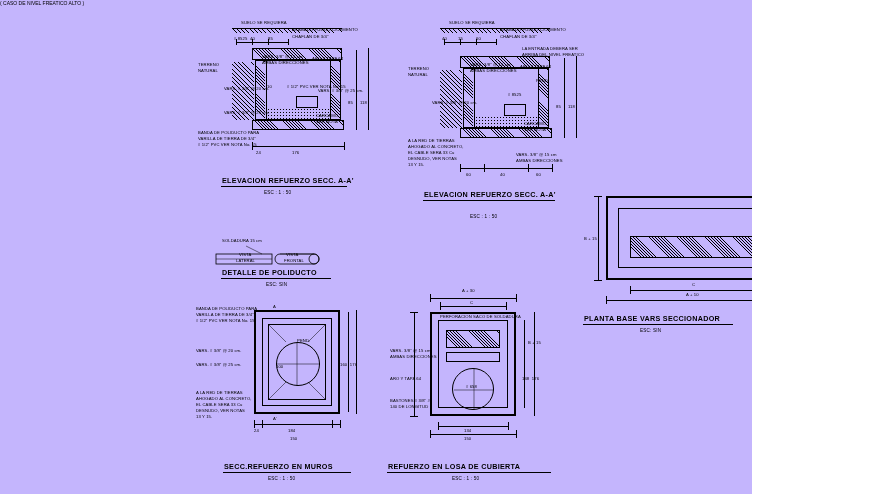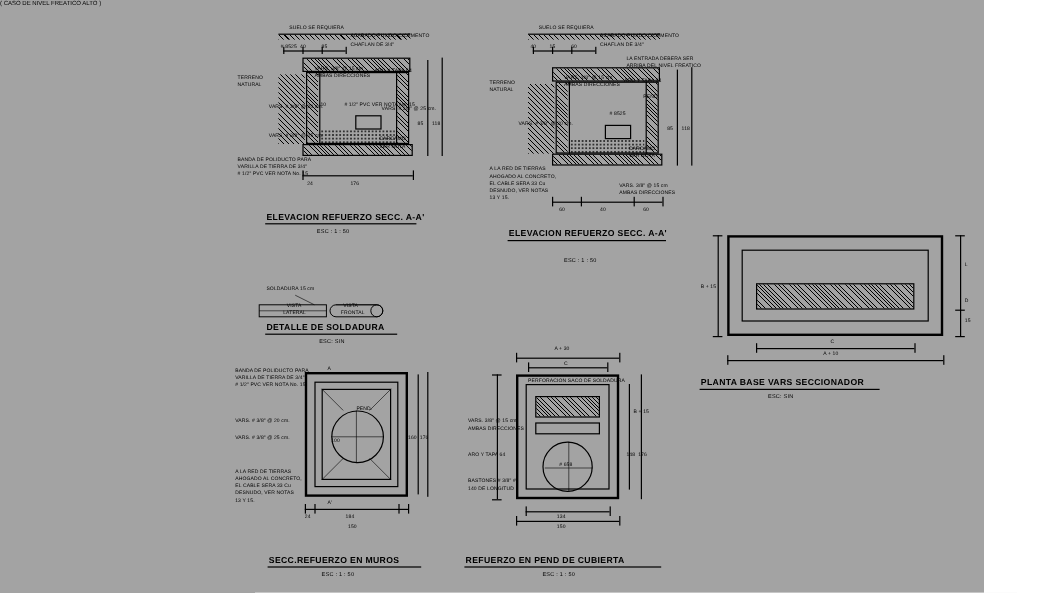--- a/index.html
+++ b/index.html
@@ -1,19 +1,19 @@
 <!DOCTYPE html>
 <html><head>
 <meta charset="utf-8">
 <style>
   html,body{margin:0;padding:0;background:#ffffff;}
   #sheet{
     position:relative;
-    width:820px;height:494px;
-    background:#a3a3a3;
+    width:752px;height:494px;
+    background:#c4b5fd;
     font-family:"Liberation Sans", sans-serif;
     overflow:hidden;
   }
   .ln{position:absolute;background:#000;}
   .hl{height:1px;}
   .vl{width:1px;}
   .box{position:absolute;border:1px solid #000;box-sizing:border-box;}
   .box2{position:absolute;border:2px solid #000;box-sizing:border-box;}
   .t{position:absolute;font-size:4.2px;line-height:1.25;color:#000;white-space:pre;letter-spacing:.1px;}
   .t5{font-size:5px;}
@@ -190,21 +190,21 @@
       <line class="lead" x1="6" y1="19" x2="62" y2="19"></line>
       <path d="M70 14 L104 14 A5 5 0 0 1 104 24 L70 24 A5 5 0 0 1 70 14 Z" fill="none" stroke="#000" stroke-width=".8"></path>
       <ellipse cx="104" cy="19" rx="5" ry="5" fill="none" stroke="#000" stroke-width=".8"></ellipse>
       <line class="lead" x1="70" y1="14" x2="104" y2="14"></line>
     </svg>
     <div class="t" style="left:239px;top:252px;">VISTA</div>
     <div class="t" style="left:236px;top:258px;">LATERAL</div>
     <div class="t" style="left:286px;top:252px;">VISTA</div>
     <div class="t" style="left:284px;top:258px;">FRONTAL</div>
 
-    <div class="ttl" style="left:222px;top:268px;">DETALLE DE SOLDADURA</div>
+    <div class="ttl" style="left:222px;top:268px;">DETALLE DE POLIDUCTO</div>
     <div class="ln hl" style="left:221px;top:278px;width:110px;"></div>
     <div class="esc" style="left:266px;top:282px;">ESC: SIN</div>
   </div>
 
   <div>
     <div class="box2" style="left:254px;top:310px;width:86px;height:104px;"></div>
     <div class="box" style="left:262px;top:318px;width:70px;height:88px;"></div>
     <div class="box" style="left:268px;top:324px;width:58px;height:76px;"></div>
 
     <div class="circ" style="left:276px;top:342px;width:44px;height:44px;"></div>
@@ -294,21 +294,21 @@
 
     <div class="ln hl" style="left:438px;top:426px;width:70px;"></div>
     <div class="ln vl" style="left:438px;top:422px;height:8px;"></div>
     <div class="ln vl" style="left:508px;top:422px;height:8px;"></div>
     <div class="t" style="left:464px;top:428px;">134</div>
     <div class="ln hl" style="left:430px;top:434px;width:86px;"></div>
     <div class="ln vl" style="left:430px;top:430px;height:8px;"></div>
     <div class="ln vl" style="left:516px;top:430px;height:8px;"></div>
     <div class="t" style="left:464px;top:436px;">150</div>
 
-    <div class="ttl" style="left:388px;top:462px;">REFUERZO EN PEND DE CUBIERTA</div>
+    <div class="ttl" style="left:388px;top:462px;">REFUERZO EN LOSA DE CUBIERTA</div>
     <div class="ln hl" style="left:387px;top:472px;width:164px;"></div>
     <div class="esc" style="left:452px;top:476px;">ESC : 1 : 50</div>
   </div>
 
   <div>
     <div class="box2" style="left:606px;top:196px;width:180px;height:84px;"></div>
     <div class="box" style="left:618px;top:208px;width:156px;height:60px;"></div>
     <div class="box" style="left:630px;top:236px;width:132px;height:22px;"></div>
     <div class="hatch2" style="left:631px;top:237px;width:130px;height:20px;"></div>
 

